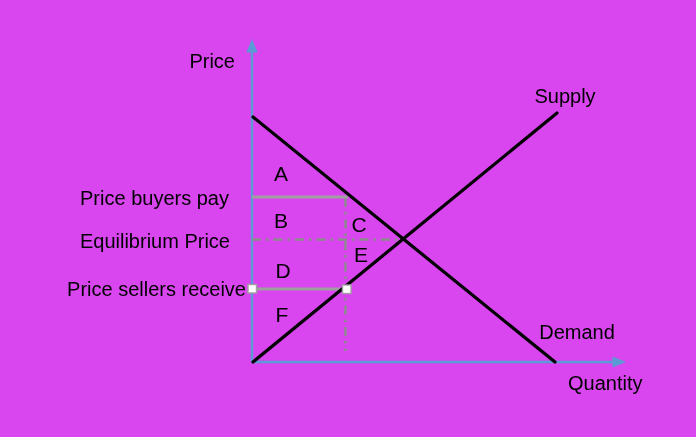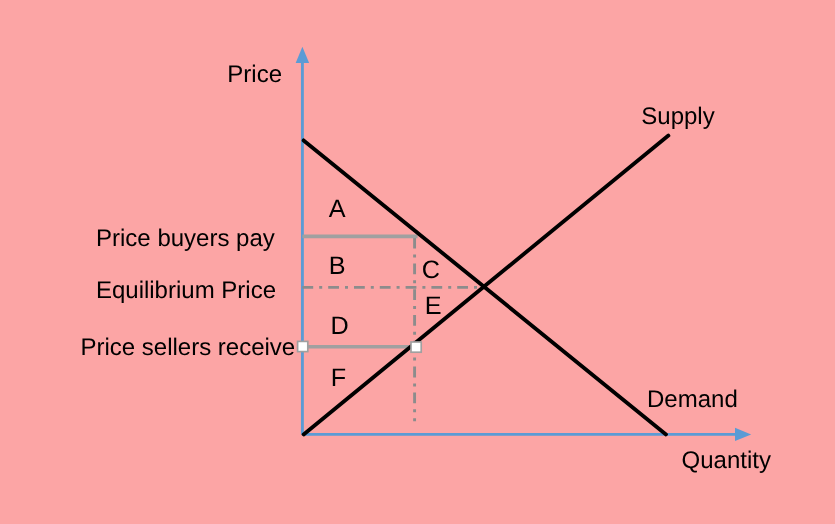--- a/index.html
+++ b/index.html
@@ -4,21 +4,21 @@
 <style>
   html, body {
     margin: 0;
     padding: 0;
     background: #ffffff;
   }
   .canvas {
     position: relative;
     width: 696px;
     height: 437px;
-    background: #fca5a5;
+    background: #d946ef;
     overflow: hidden;
     font-family: "Liberation Sans", sans-serif;
   }
   svg { position: absolute; left: 0; top: 0; }
   .lbl {
     font-family: "Liberation Sans", sans-serif;
     font-size: 20px;
     fill: #000000;
   }
   .region-lbl {

